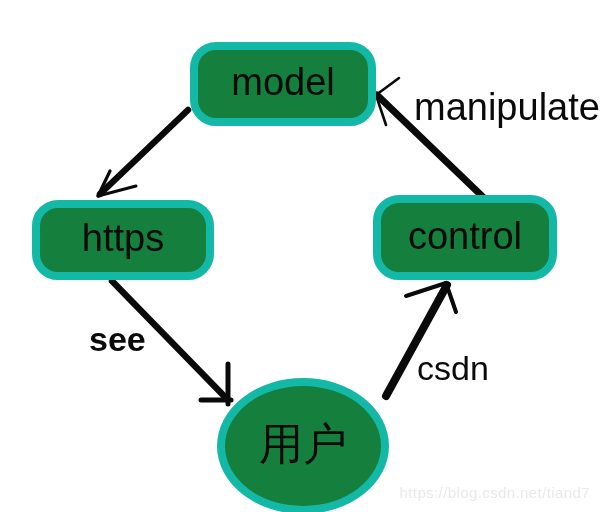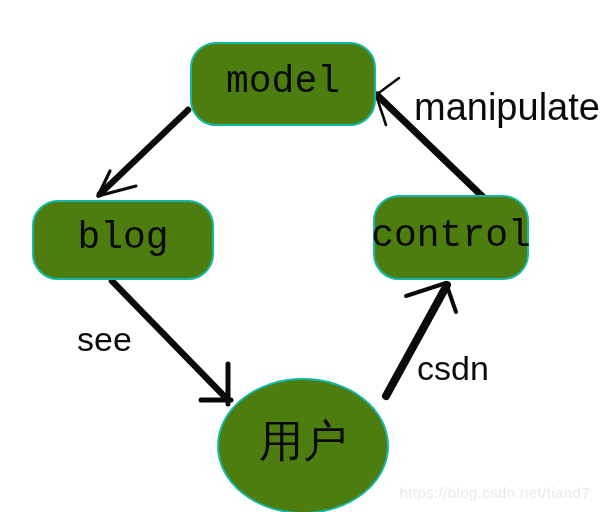--- a/index.html
+++ b/index.html
@@ -12,48 +12,47 @@
     color:#0a0a0a;
   }
   .edges-layer {
     position:absolute; left:0; top:0; width:603px; height:512px;
     z-index:1;
   }
   .edges-layer path { stroke:#0a0a0a; fill:none; }
   .node {
     position:absolute;
     box-sizing:border-box;
-    background:#4d7c0f;
-    border:2px solid #14b8a6;
+    background:#15803d;
+    border:8px solid #14b8a6;
     border-radius:26px;
     display:flex; align-items:center; justify-content:center;
     z-index:2;
     font-size:38px;
     line-height:1;
-    font-family:Liberation Mono, monospace;
   }
   .node-label { transform:translateY(-2px); }
   #node-model   { left:190px; top:42px;  width:186px; height:84px; }
   #node-view    { left:32px;  top:200px; width:182px; height:80px; }
-  #node-control { left:373px; top:195px; width:156px; height:85px; }
+  #node-control { left:373px; top:195px; width:184px; height:85px; }
   #node-user    {
     left:217px; top:378px; width:172px; height:136px;
     border-radius:50%;
     font-size:44px;
     justify-content:center;
   }
   .edge-label {
     position:absolute;
     z-index:3;
     white-space:nowrap;
     line-height:1;
   }
   #label-update     { left:22px;  top:113px; font-size:34px; }
   #label-manipulate { left:414px; top:88px;  font-size:38px; }
-  #label-see        { left:77px;  top:322px; font-size:34px; }
+  #label-see        { left:89px;  top:322px; font-size:34px;font-weight:bold; }
   #label-uses       { left:417px; top:351px; font-size:34px; }
   .watermark {
     position:absolute;
     right:13px; bottom:11px;
     z-index:4;
     font-size:15px;
     letter-spacing:0.4px;
     color:#e9e9e9;
   }
 </style>
@@ -79,21 +78,21 @@
     <path d="M386 396 L447 285" stroke-width="8" stroke-linecap="round"></path>
     <path d="M406 296 L446 283" stroke-width="4" stroke-linecap="round"></path>
     <path d="M446 283 L456 312" stroke-width="4" stroke-linecap="round"></path>
   </svg>
 
   <div class="node" id="node-model">
     <span class="node-label">model</span>
   </div>
 
   <div class="node" id="node-view">
-    <span class="node-label">blog</span>
+    <span class="node-label">https</span>
   </div>
 
   <div class="node" id="node-control">
     <span class="node-label">control</span>
   </div>
 
   <div class="node" id="node-user">
     <span class="node-label">用户</span>
   </div>
 

